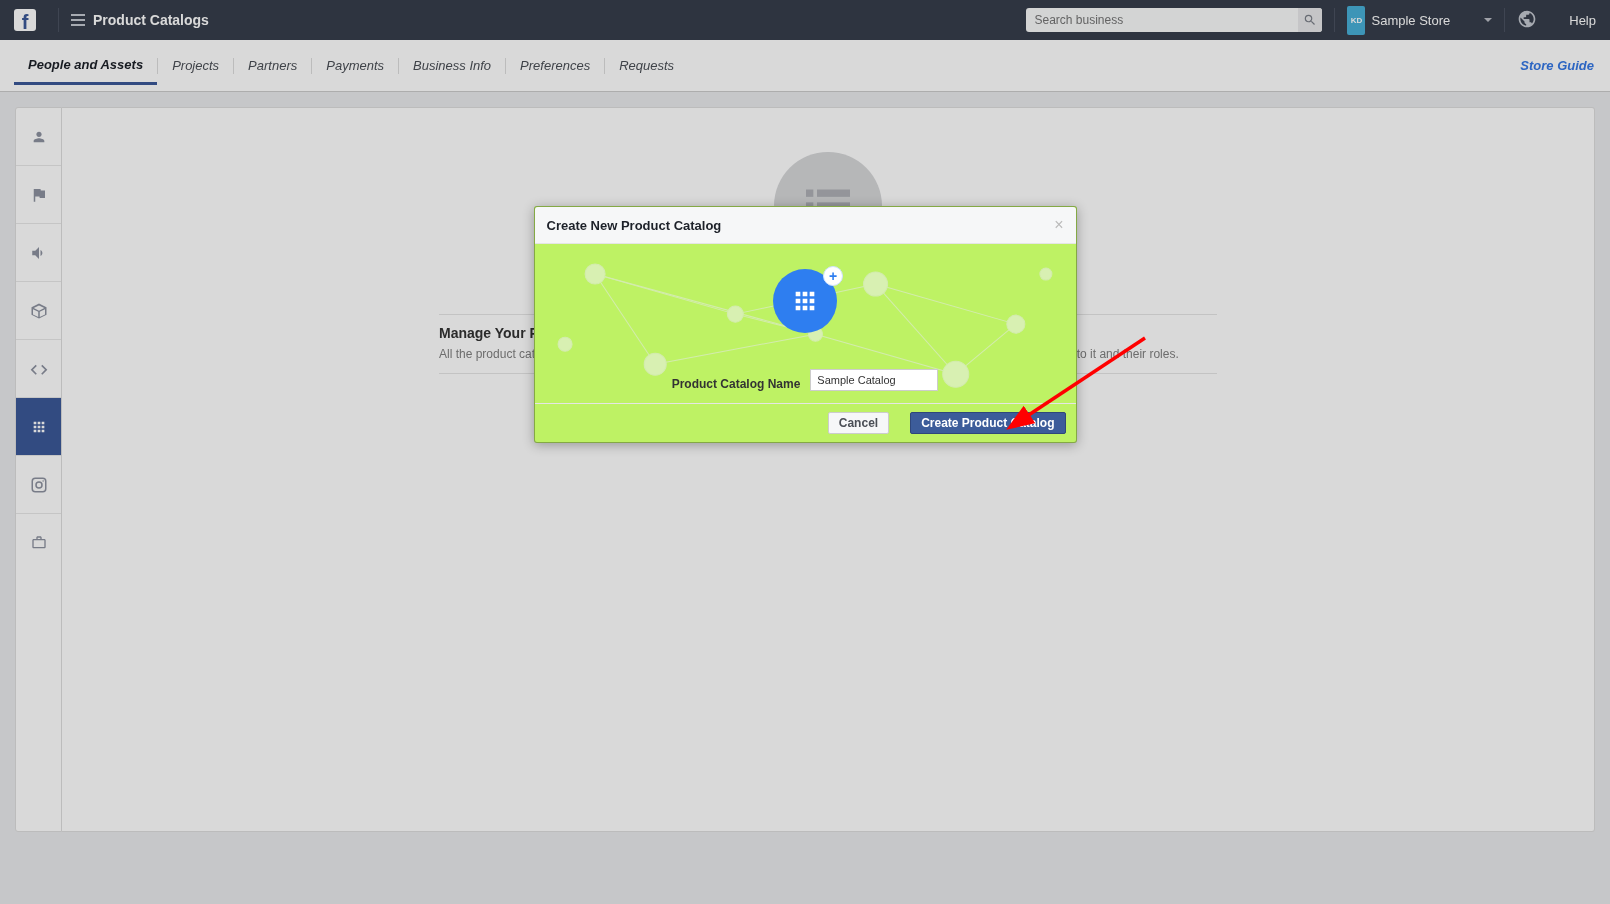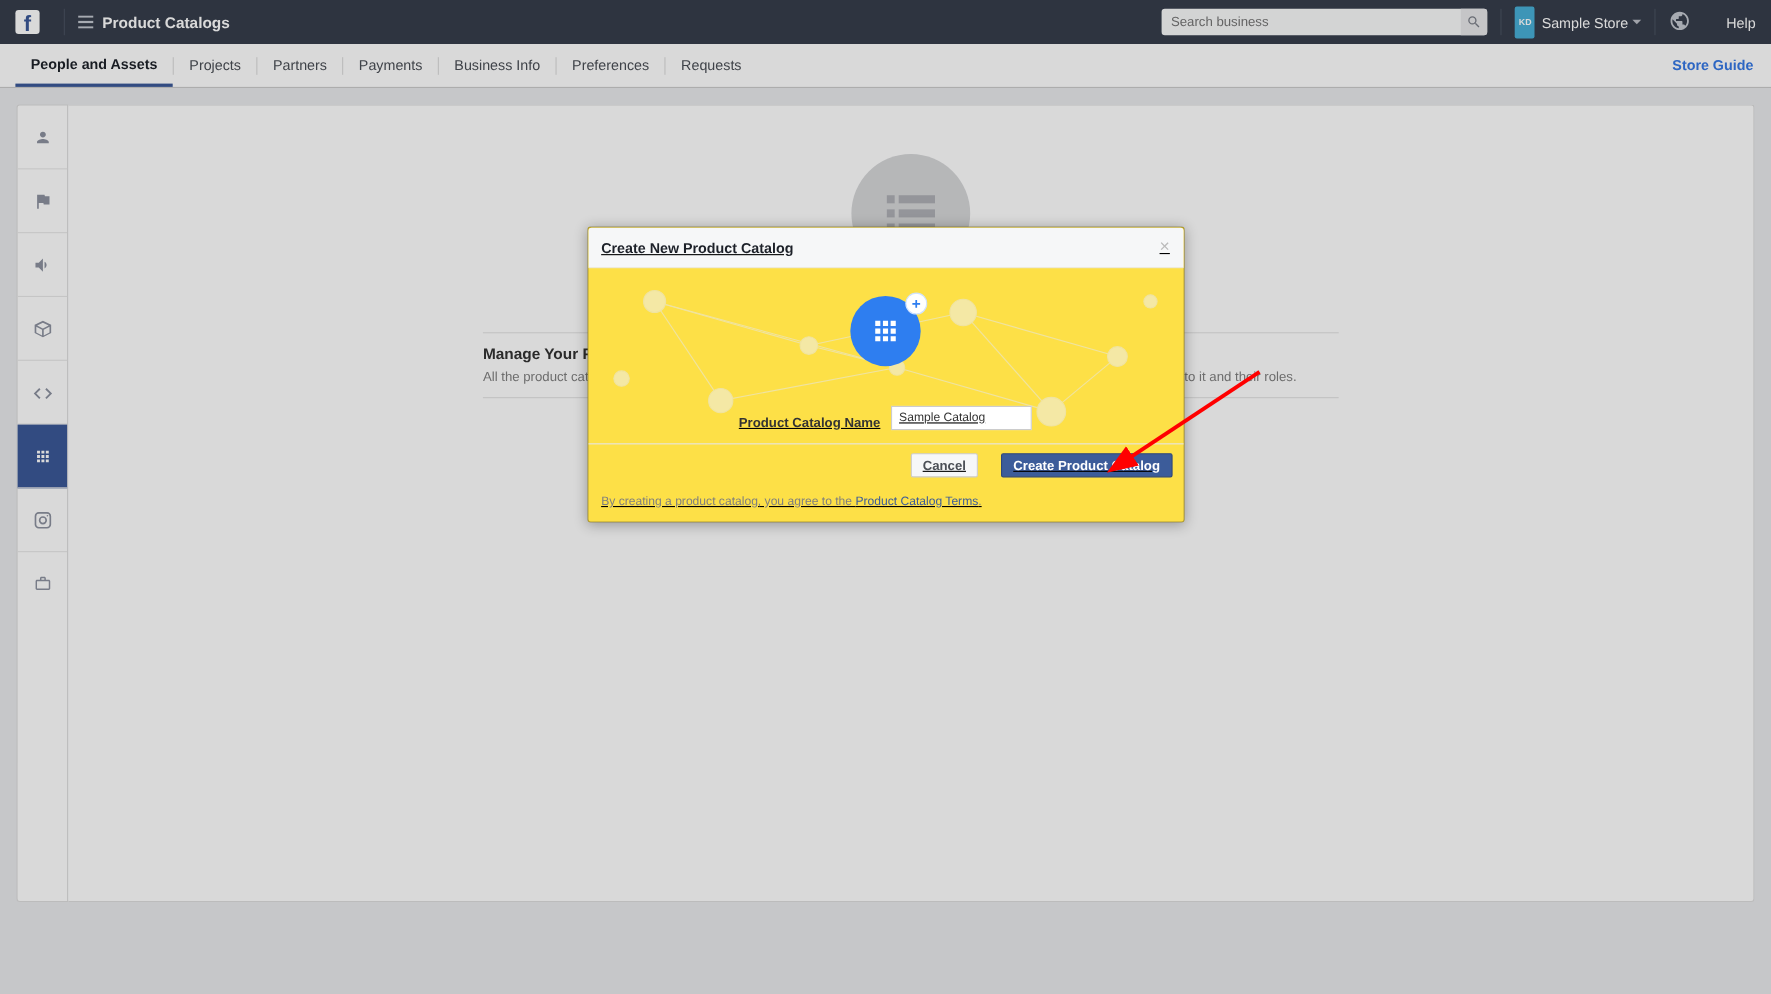--- a/index.html
+++ b/index.html
@@ -88,41 +88,43 @@
   display: flex;
   align-items: center;
   justify-content: center;
   margin-right: 6px;
 }
 .store-name {
   font-size: 13px;
   color: #fff;
   display: flex;
   align-items: center;
+  gap: 30px;
 }
 .caret-down {
   margin-left: 4px;
   width: 0; height: 0;
   border-left: 4px solid transparent;
   border-right: 4px solid transparent;
   border-top: 4px solid #bcbfc7;
 }
 .help-link {
   font-size: 13px;
   color: #fff;
 }
 
 
 .tab-bar {
   background: #fff;
-  height: 40px;
+  height: 52px;
   border-bottom: 1px solid #ccc;
   display: flex;
   align-items: center;
   padding: 0 14px;
+  font-style: italic;
 }
 .tab {
   padding: 0 14px;
   height: 38px;
   display: flex;
   align-items: center;
   font-size: 13px;
   color: #4b4f56;
   cursor: pointer;
 }
@@ -215,26 +217,25 @@
 .overlay {
   position: absolute;
   inset: 0;
   background: rgba(0,0,0,0.15);
   display: flex;
   justify-content: center;
   padding-top: 206px;
 }
 .modal {
   width: 543px;
-  background: #fde047;
+  background: #bef264;
   border: 1px solid rgba(0,0,0,0.3);
   border-radius: 3px;
   box-shadow: 0 2px 12px rgba(0,0,0,0.3);
   height: fit-content;
-  text-decoration: underline;
 }
 .modal-header {
   background: #f6f7f8;
   border-bottom: 1px solid #e5e5e5;
   padding: 10px 12px;
   display: flex;
   align-items: center;
   justify-content: space-between;
   border-radius: 3px 3px 0 0;
 }
@@ -511,23 +512,20 @@
       </div>
       <div class="form-row">
         <span class="form-label">Product Catalog Name</span>
         <input class="form-input" value="Sample Catalog" style="">
       </div>
     </div>
     <div class="modal-footer">
       <button class="btn btn-cancel">Cancel</button>
       <button class="btn btn-primary">Create Product Catalog</button>
     </div>
-    <div class="modal-terms">
-      <span>By creating a product catalog, you agree to the </span><a href="#">Product Catalog Terms</a><span>.</span>
-    </div>
   </div>
 
   <svg class="arrow-annot" width="160" height="110">
     <defs>
       <marker id="arrowhead" markerWidth="8" markerHeight="8" refX="6" refY="3" orient="auto">
         <polygon points="0 0, 8 3, 0 6" fill="#ff0000"></polygon>
       </marker>
     </defs>
     <line x1="145" y1="6" x2="12" y2="94" stroke="#ff0000" stroke-width="3.5" marker-end="url(#arrowhead)"></line>
   </svg>

